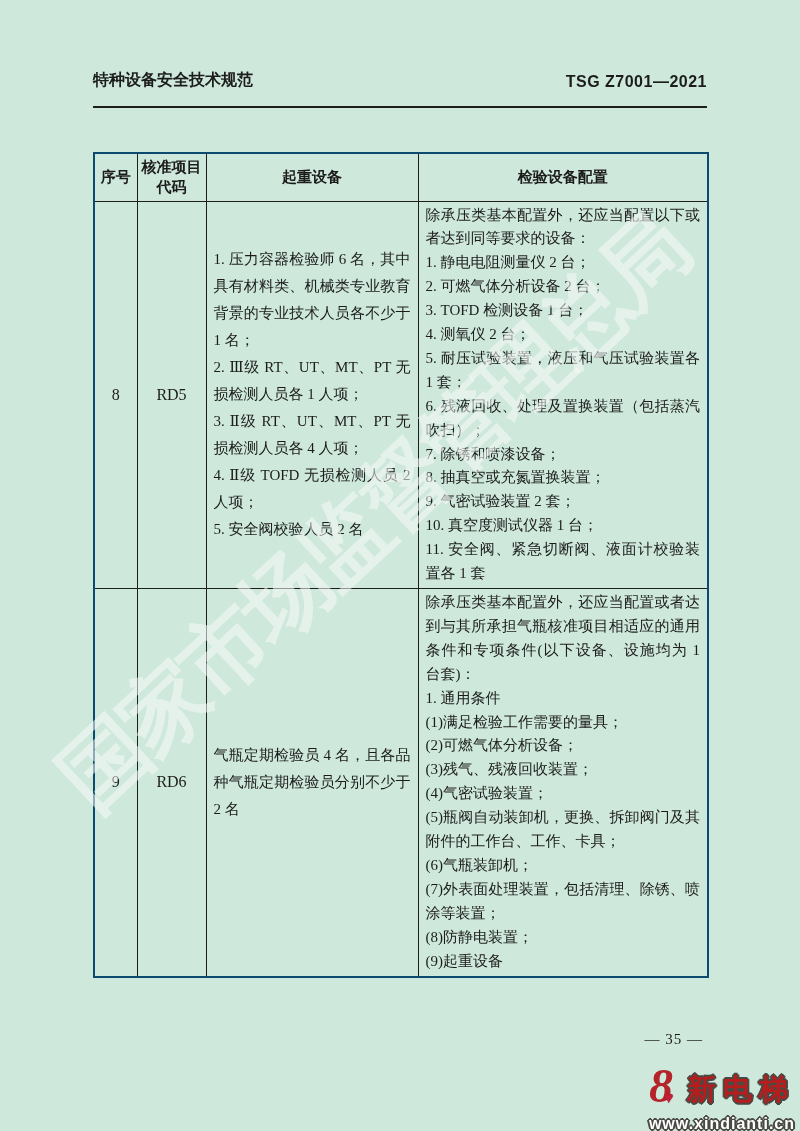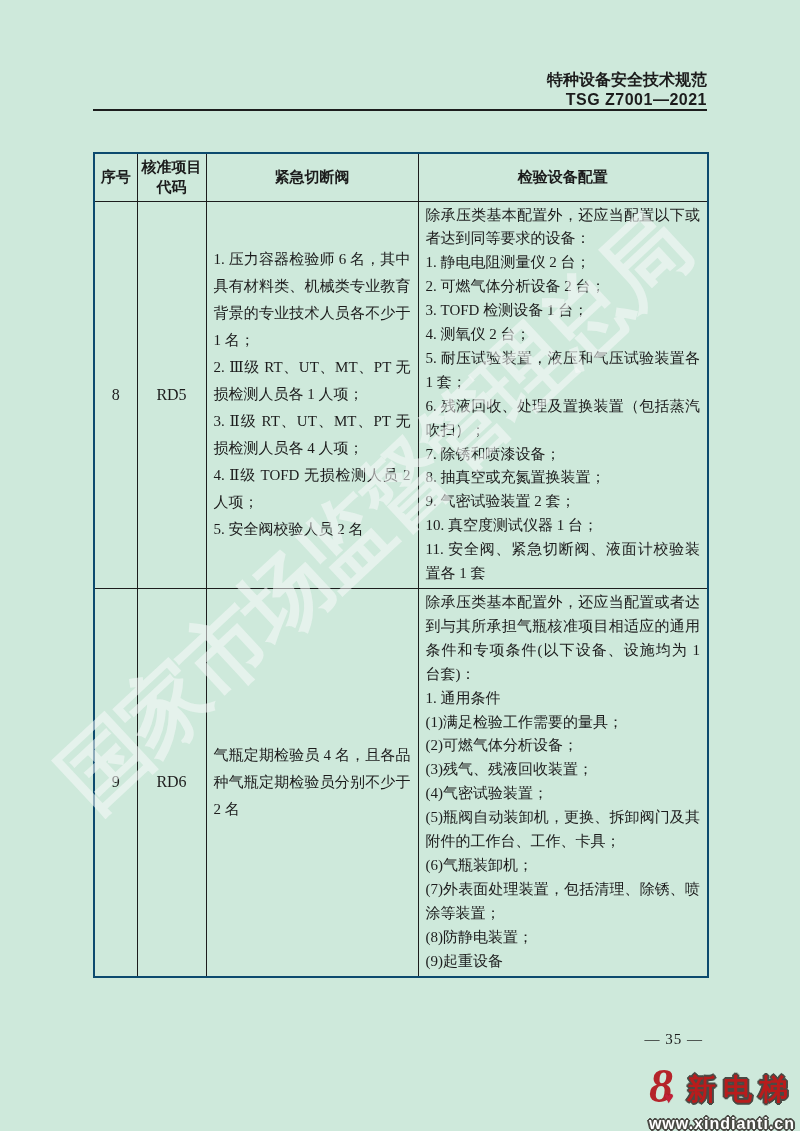--- a/index.html
+++ b/index.html
@@ -19,26 +19,25 @@
 
   
   .doc-header {
     position: absolute;
     left: 93px;
     top: 70px;
     width: 614px;
     display: flex;
     justify-content: space-between;
     align-items: flex-end;
-    padding-bottom: 0;
+    padding-bottom: 15px;
     border-bottom: 2px solid #1d1d1d;
     font-family: "Liberation Sans", "DejaVu Sans", sans-serif;
     font-weight: bold;
     font-size: 16px;
-    flex-direction: column;
   }
   .doc-code { letter-spacing: 0.5px; margin-left: 40px; }
 
   
   .table-caption {
     position: absolute;
     left: 93px;
     top: 120px;
     width: 614px;
     text-align: center;
@@ -196,21 +195,21 @@
     <colgroup>
       <col style="width:43px">
       <col style="width:69px">
       <col style="width:212px">
       <col style="width:290px">
     </colgroup>
     <thead>
       <tr>
         <th>序号</th>
         <th>核准项目代码</th>
-        <th>紧急切断阀</th>
+        <th>起重设备</th>
         <th>检验设备配置</th>
       </tr>
     </thead>
     <tbody>
       <tr class="row-8">
         <td class="c-seq">8</td>
         <td class="c-code">RD5</td>
         <td class="c-personnel">
           <div class="cell-text">1. 压力容器检验师 6 名，其中具有材料类、机械类专业教育背景的专业技术人员各不少于 1 名；
 2. Ⅲ级 RT、UT、MT、PT 无损检测人员各 1 人项；

